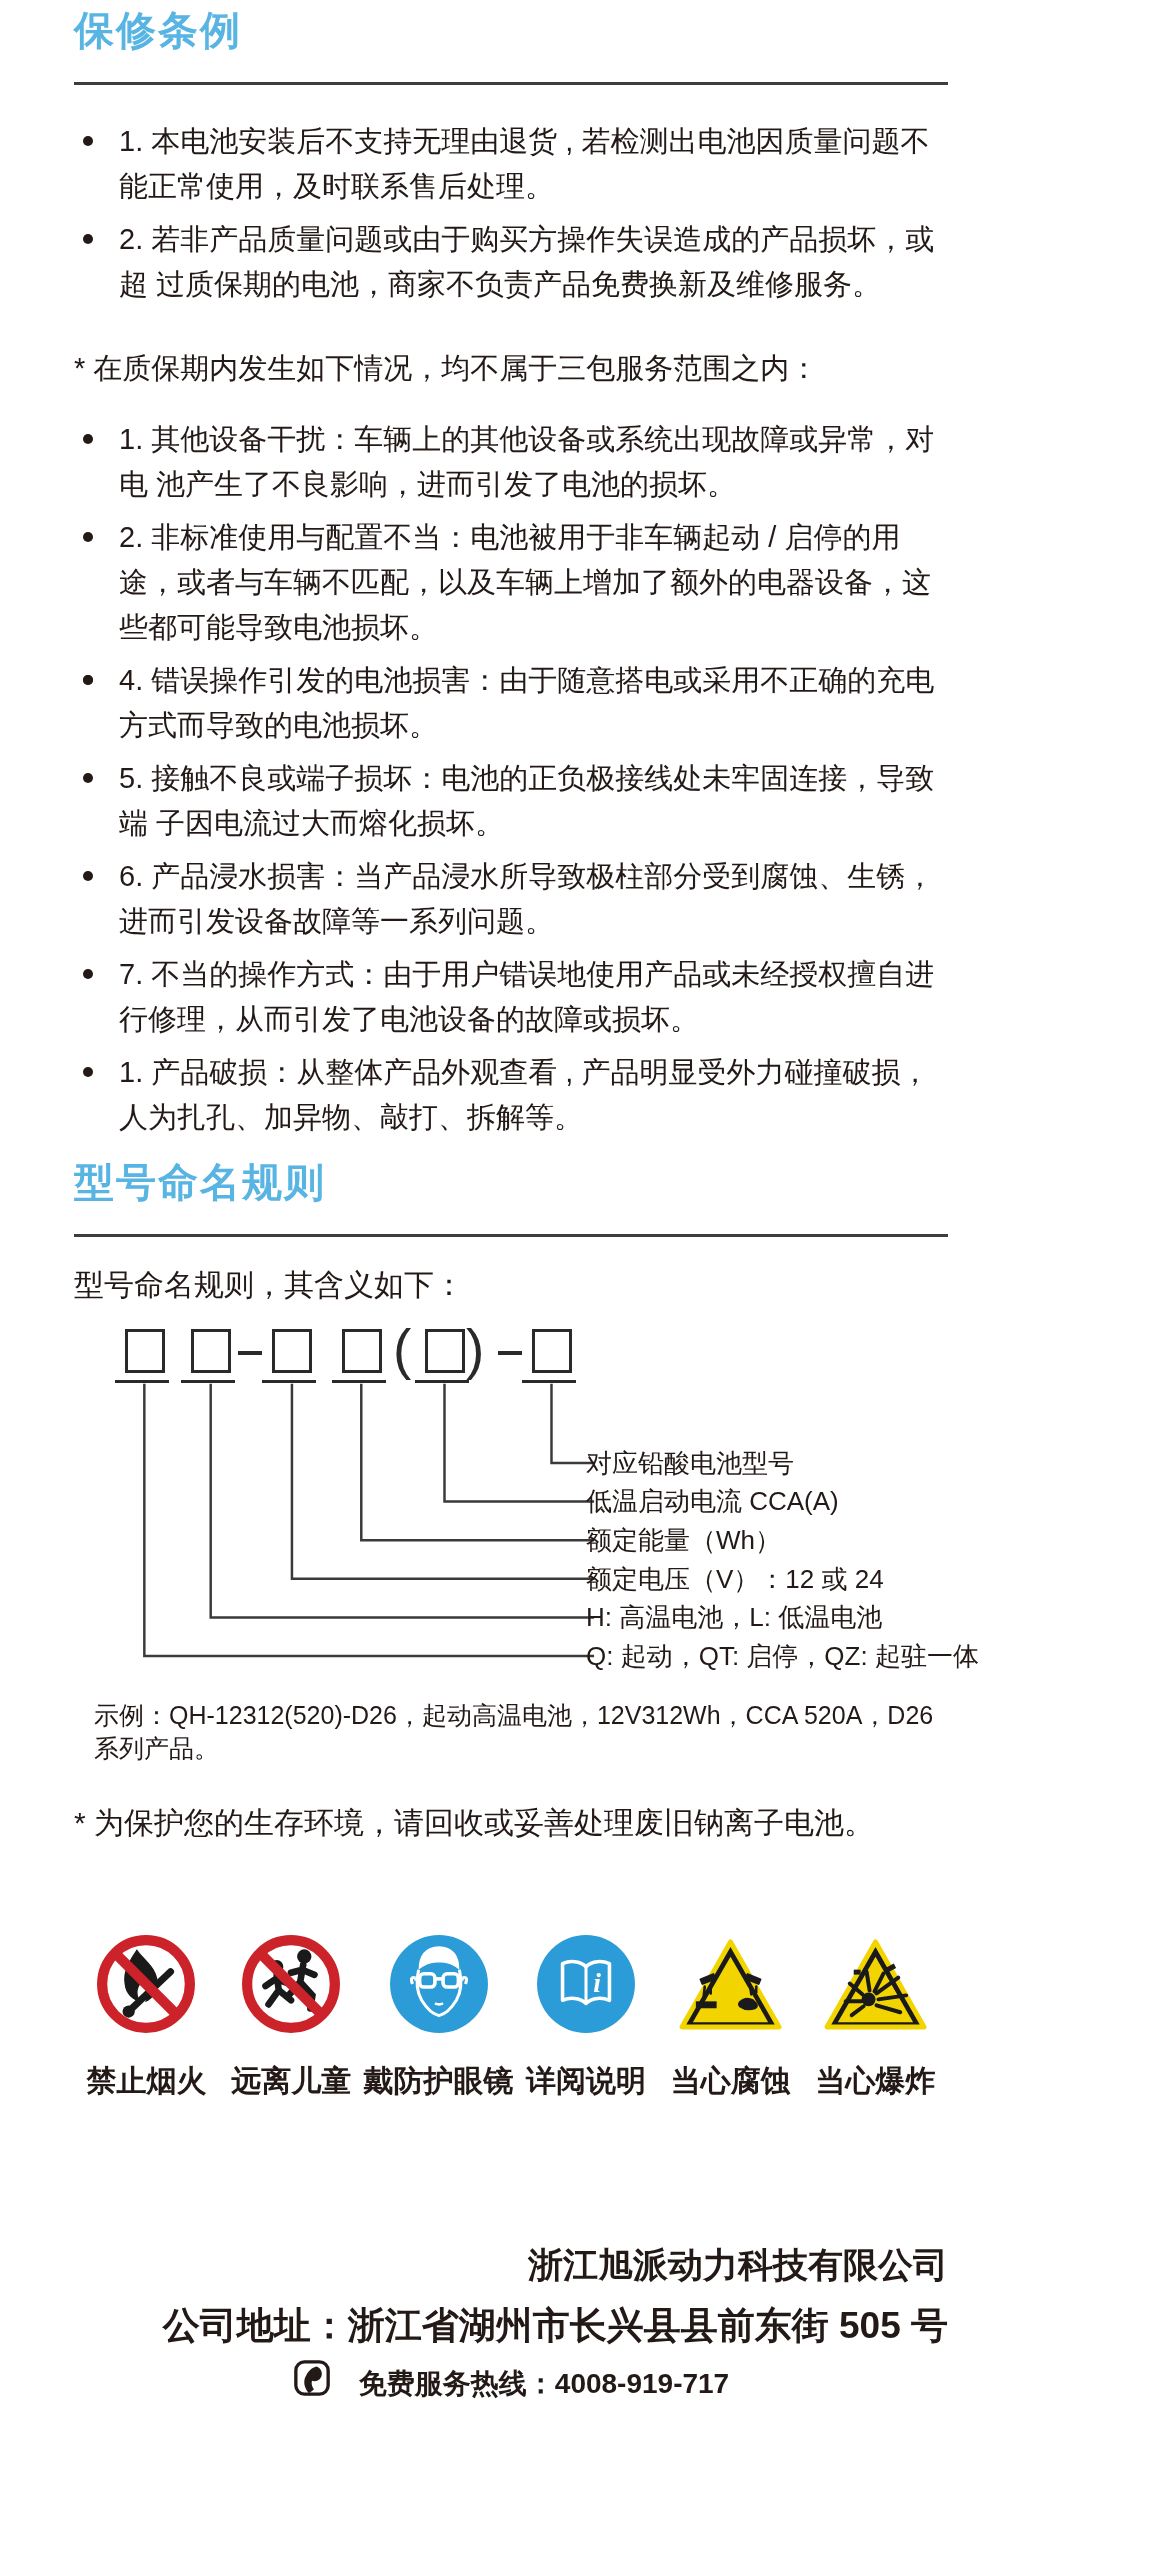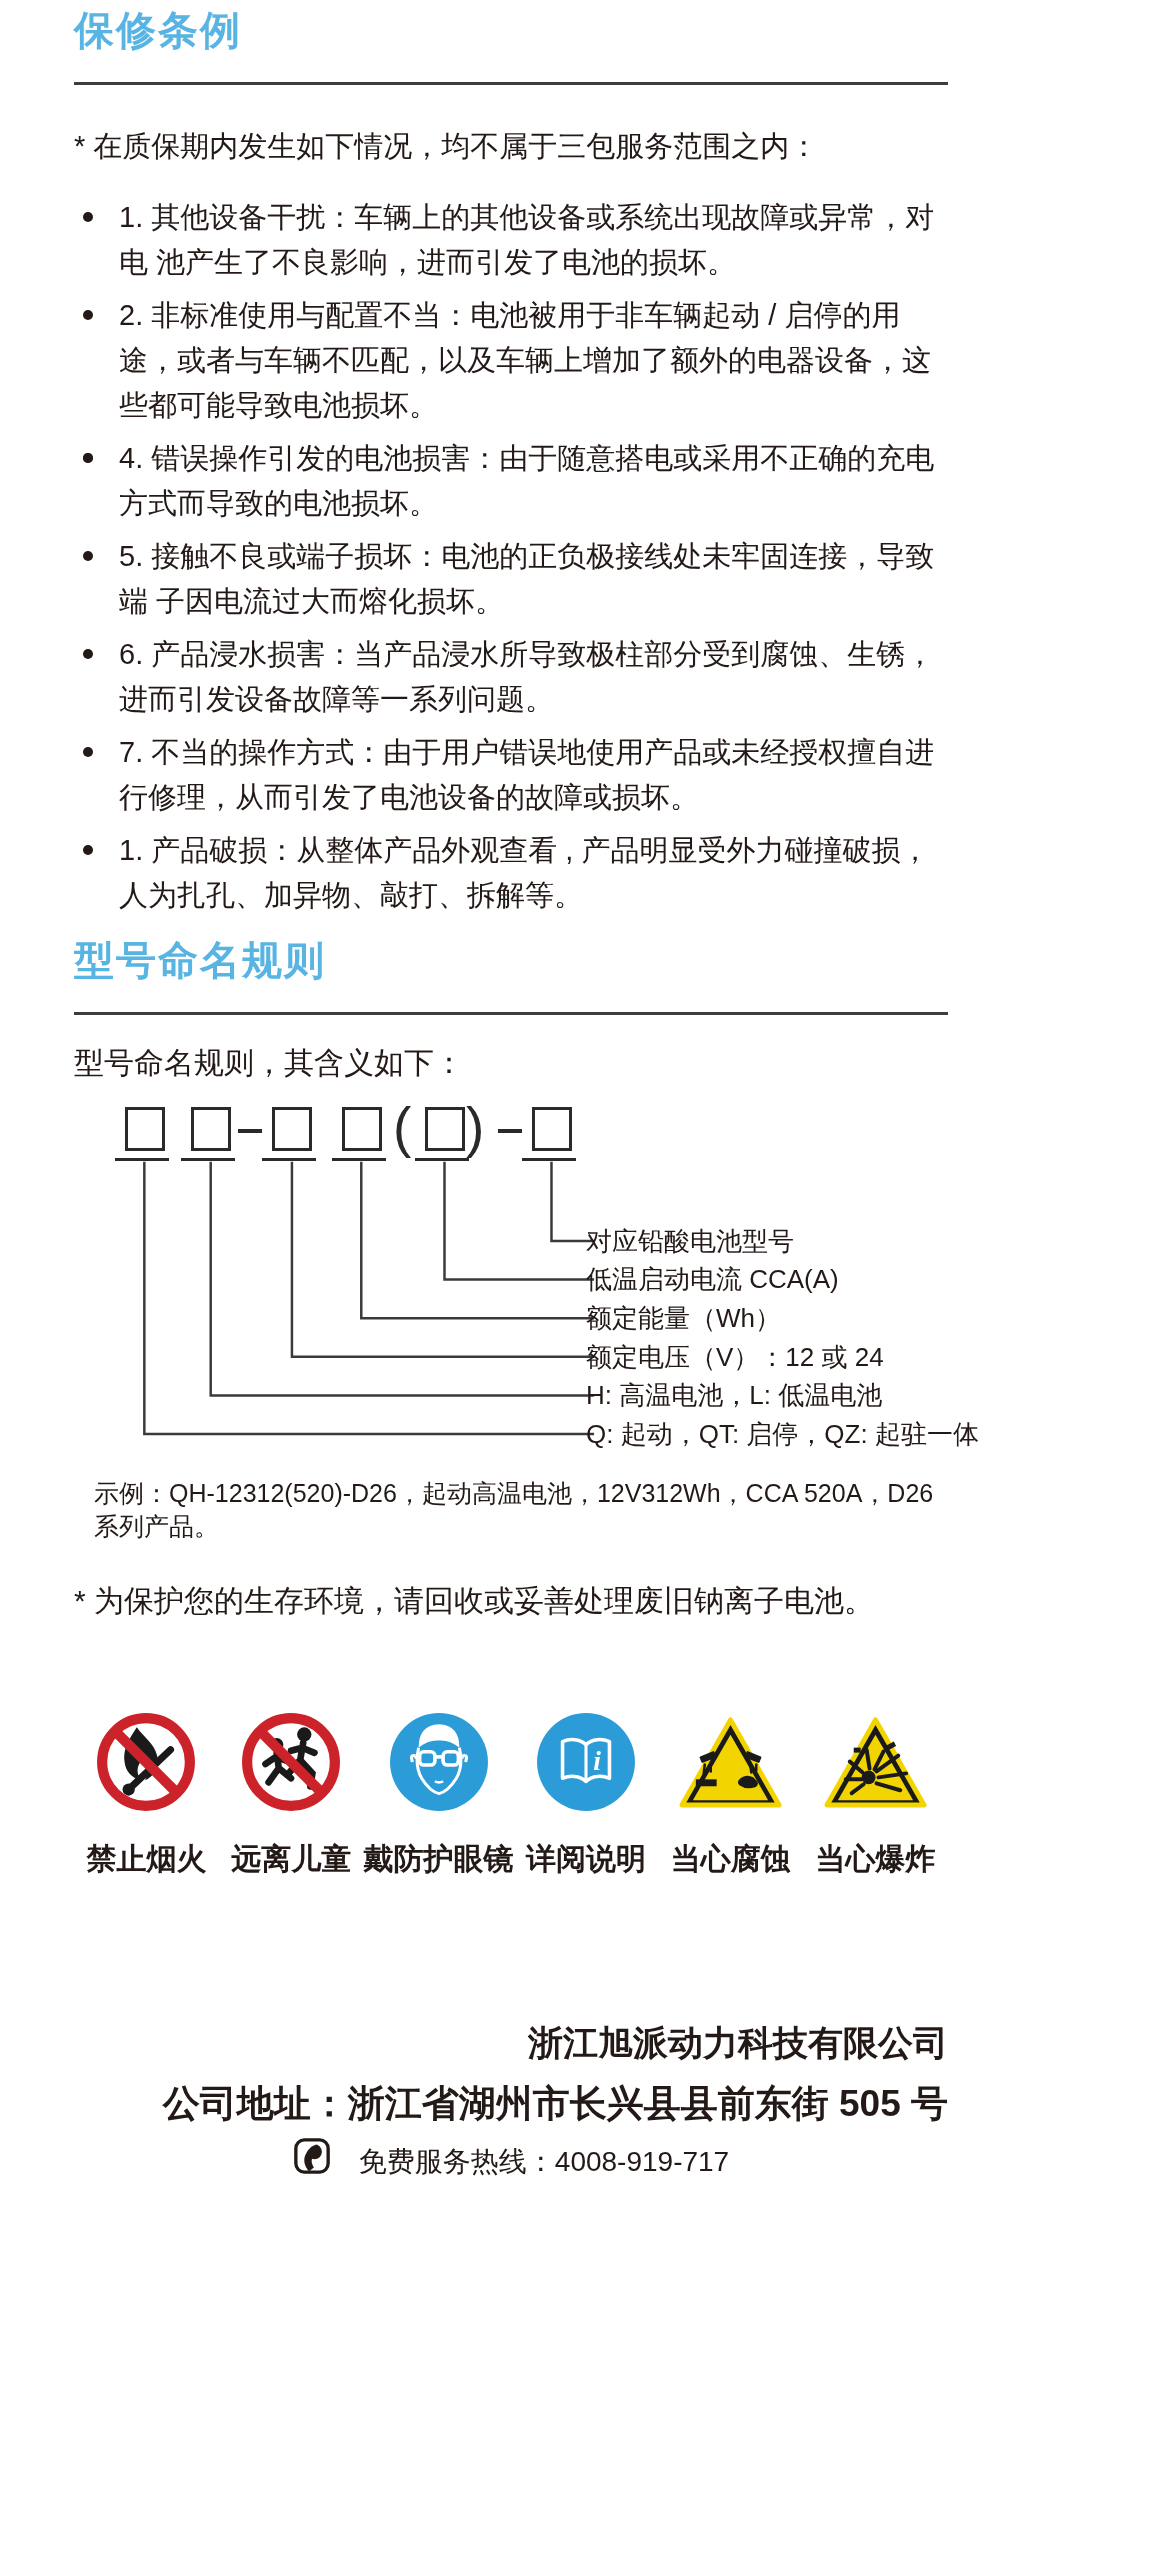--- a/index.html
+++ b/index.html
@@ -33,31 +33,35 @@
   
   .icons-row{display:flex;justify-content:space-between;align-items:flex-end;margin-top:87px;}
   .icon-block{display:flex;flex-direction:column;align-items:center;width:157px;}
   .icon-art{height:102px;display:flex;align-items:flex-end;}
   .icon-label{margin-top:26px;font-size:30px;line-height:40px;font-weight:700;white-space:nowrap;}
 
   
   .footer{margin-top:139px;text-align:right;}
   .company{font-size:35px;line-height:50px;font-weight:700;}
   .address{margin-top:16px;font-size:37px;line-height:39px;font-weight:700;}
-  .hotline-row{margin-top:14px;display:flex;justify-content:center;align-items:center;gap:28px;font-size:28px;line-height:39px;font-weight:400;}
+  .hotline-row{margin-top:14px;display:flex;justify-content:center;align-items:center;gap:28px;font-size:28px;line-height:39px;font-weight:700;}
 </style>
 </head>
 <body>
 
 <div class="page">
 
   <section>
     <h1 class="sec-title">保修条例</h1>
     <hr class="rule">
 
+    <ul class="blist first">
+      <li><span class="dot"></span><span>1. 本电池安装后不支持无理由退货 , 若检测出电池因质量问题不能正常使用，及时联系售后处理。</span></li>
+      <li><span class="dot"></span><span>2. 若非产品质量问题或由于购买方操作失误造成的产品损坏，或超 过质保期的电池，商家不负责产品免费换新及维修服务。</span></li>
+    </ul>
 
     <p class="note">* 在质保期内发生如下情况，均不属于三包服务范围之内：</p>
 
     <ul class="blist second">
       <li><span class="dot"></span><span>1. 其他设备干扰：车辆上的其他设备或系统出现故障或异常，对电 池产生了不良影响，进而引发了电池的损坏。</span></li>
       <li><span class="dot"></span><span>2. 非标准使用与配置不当：电池被用于非车辆起动 / 启停的用途，或者与车辆不匹配，以及车辆上增加了额外的电器设备，这些都可能导致电池损坏。</span></li>
       <li><span class="dot"></span></li>
       <li><span class="dot"></span><span>4. 错误操作引发的电池损害：由于随意搭电或采用不正确的充电方式而导致的电池损坏。</span></li>
       <li><span class="dot"></span><span>5. 接触不良或端子损坏：电池的正负极接线处未牢固连接，导致端 子因电流过大而熔化损坏。</span></li>
       <li><span class="dot"></span><span>6. 产品浸水损害：当产品浸水所导致极柱部分受到腐蚀、生锈，进而引发设备故障等一系列问题。</span></li>

